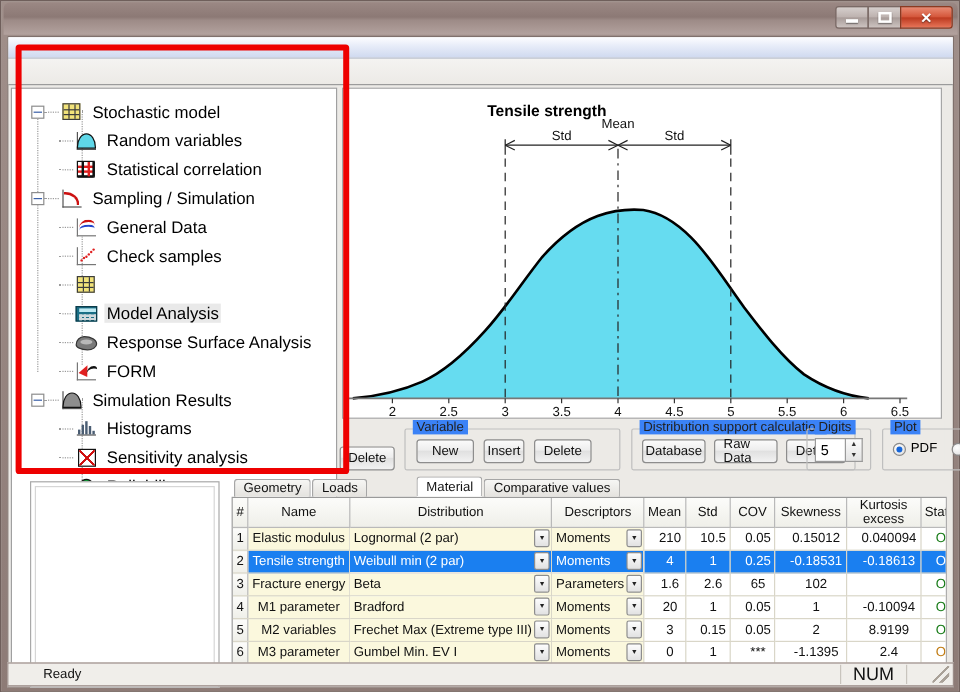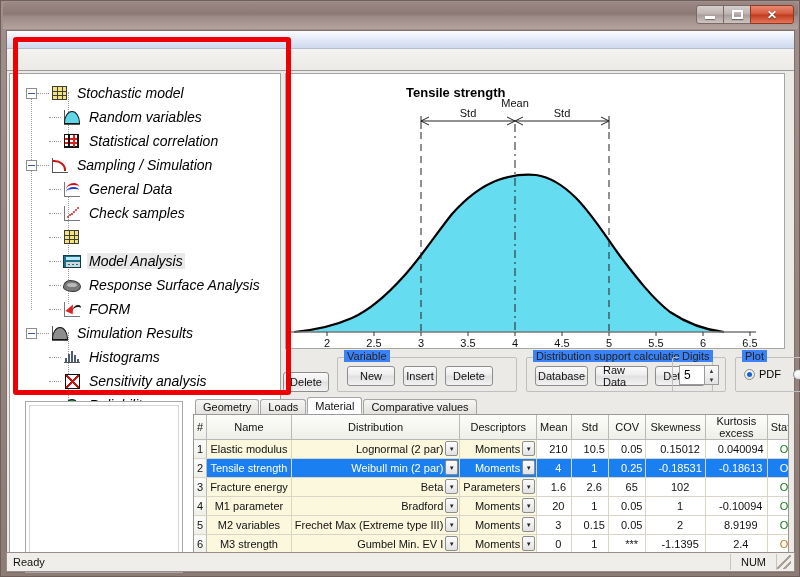--- a/index.html
+++ b/index.html
@@ -72,21 +72,20 @@
   }
 
   
   #tree-panel {
     position: absolute;
     left: 2px; top: 42px;
     width: 272px; height: 495px;
     background: #fff;
     border: 1px solid #a0a0a0;
     overflow: hidden;
-    font-style: italic;
   }
   #tree-inner {
     position: absolute; left: 2px; top: 2px; right: 2px; bottom: 2px;
     background: #fff;
   }
   .tree-row {
     position: relative;
     height: 24px;
     display: flex; align-items: center;
     font-size: 14px; color: #000;
@@ -233,20 +232,21 @@
     border:1px solid #a6a6a6; border-bottom:none;
     background: linear-gradient(to bottom,#f6f6f4,#e4e2de);
     border-radius:3px 3px 0 0;
     margin-right:1px; color:#111;
     height: 15px; line-height: 13px;
   }
   .tab.active {
     background:#fff; height:17px; line-height:15px;
     font-weight:normal; position:relative; z-index:2;
     border-bottom:1px solid #fff;
+    margin-left:40px;
   }
   #grid {
     border:1px solid #9a9a9a;
     background:#fff;
     width: 596px;
     height: 156px;
     overflow:hidden;
   }
   table { border-collapse: collapse; width: 100%; font-size: 11px; }
   th {
@@ -262,21 +262,21 @@
     height: 19px; padding:0 3px;
     background:#fbf8dd;
     color:#111; text-align:center;
     white-space: nowrap;
   }
   td.idx { background: linear-gradient(to bottom,#fcfcfa,#efefe9); width:18px; text-align:center; border-right:1px solid #b9b9b9;}
   td.num { background:#ffffff;padding-left:12px; }
   td.name { text-align:center; }
   tr.sel td { background:#1a7ff0 !important; color:#fff; }
   tr.sel td.idx { background: linear-gradient(to bottom,#fcfcfa,#efefe9) !important; color:#111; }
-  .ddcell { position:relative; padding-right:16px; text-align:right; }
+  .ddcell { position:relative; padding-right:16px; text-align:left; }
   .ddbtn {
     position:absolute; right:1px; top:1px;
     width:13px; height:15px;
     border:1px solid #8d8d8d; border-radius:2px;
     background:linear-gradient(to bottom,#fdfdfd,#e2e2e2);
     display:flex;align-items:center;justify-content:center;
     font-size:6px; color:#222;
   }
   .ok-green { color:#157a15; }
   .ok-orange { color:#c07a10; }
@@ -289,27 +289,27 @@
     background:#fff; border:1px solid #a9a9a9;
   }
   #left-lower-in { position:absolute; left:3px; top:3px; right:3px; bottom:3px; border:1px solid #d6d6d6; background:#fff;}
 
   
   #statusbar {
     position:absolute; left:5px; bottom:4px;
     width:789px; height:20px;
     background:#f0eeea;
     border:1px solid #9b8d89;
-    display:flex; align-items:center;
+    display:flex; align-items:center;padding-left:23px;
   }
   #status-text { font-size:11px; color:#111; padding-left:6px; flex:1; }
   #status-num {
-    font-size:11px; color:#111;
+    font-size:15px; color:#111;
     border-left:1px solid #c8c4bd; border-right:1px solid #c8c4bd;
-    padding:0 10px; height:16px; display:flex; align-items:center; margin-right:0;
+    padding:0 10px; height:16px; display:flex; align-items:center; margin-right:21px;
   }
   #status-grip { width:14px; height:14px; margin-right:3px;
      background:
        linear-gradient(135deg, transparent 45%, #a9a198 45%, #a9a198 55%, transparent 55%),
        linear-gradient(135deg, transparent 70%, #a9a198 70%, #a9a198 80%, transparent 80%);
   }
 </style>
 </head>
 <body>
 
@@ -746,21 +746,21 @@
               <td class="num">3</td>
               <td class="num">0.15</td>
               <td class="num">0.05</td>
               <td class="num">2</td>
               <td class="num">8.9199</td>
               <td class="num"><span class="ok-green">O.K.</span></td>
             </tr>
 
             <tr>
               <td class="idx">6</td>
-              <td class="name">M3 strength</td>
+              <td class="name">M3 parameter</td>
               <td class="ddcell">
                 <span>Gumbel Min. EV I</span>
                 <span class="ddbtn">▼</span>
               </td>
               <td class="ddcell">
                 <span>Moments</span>
                 <span class="ddbtn">▼</span>
               </td>
               <td class="num">0</td>
               <td class="num">1</td>

